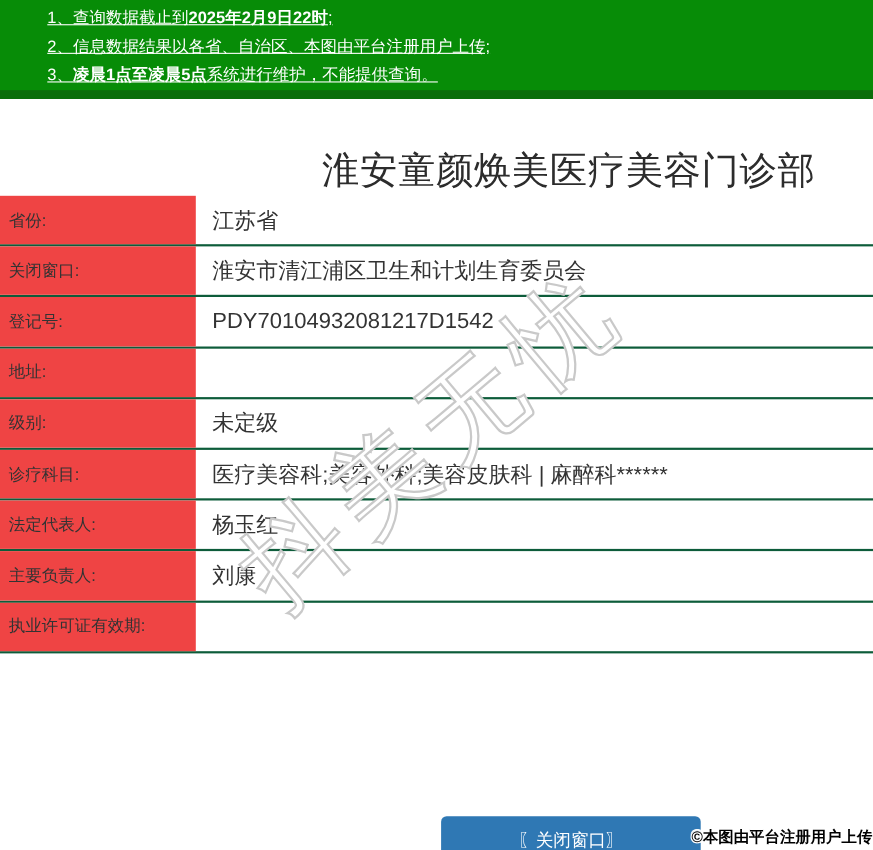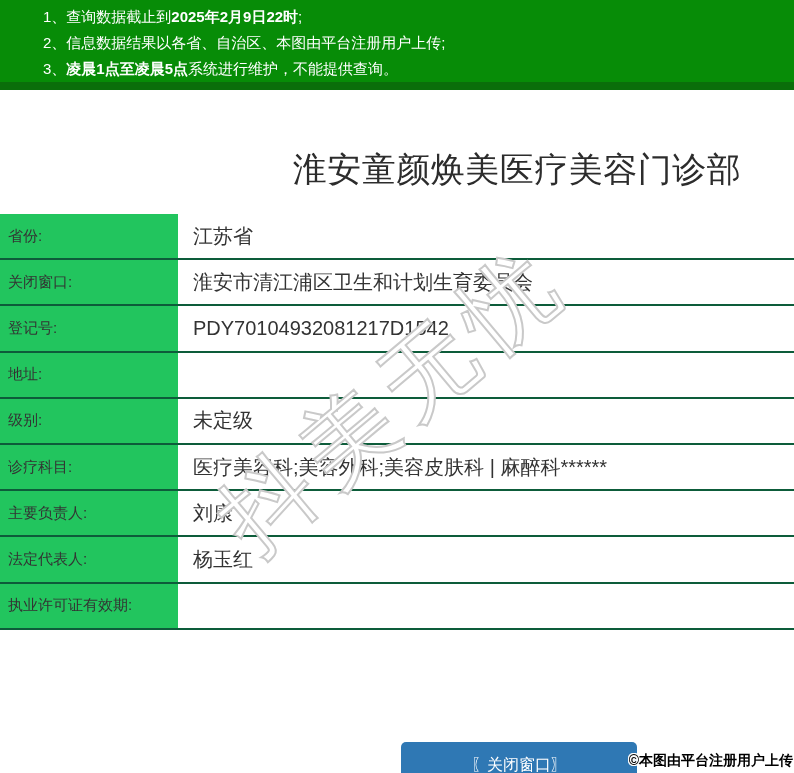--- a/index.html
+++ b/index.html
@@ -14,58 +14,58 @@
   }
 
   
   .notice-banner {
     width: 100%;
     height: 90px;
     background: #078c07;
     border-bottom: 8px solid #0a6e0a;
     padding: 4px 20px 0 43px;
     color: #ffffff;
+    text-decoration: underline;
   }
   .notice-line {
     font-size: 15px;
     line-height: 26px;
     white-space: nowrap;
   }
   .notice-line b { font-weight: bold; }
 
   
   .title-wrap {
     margin-left: 240px;
     width: 554px;
     height: 88px;
     display: flex;
-    align-items: center;
+    align-items: flex-end;
     justify-content: center;
-    margin-top: 36px;
   }
   .page-title {
     font-size: 34px;
     font-weight: normal;
     color: #2c2c2c;
     letter-spacing: 0.5px;
     white-space: nowrap;
   }
 
   
   .info-table { width: 100%; }
   .info-row {
     display: flex;
     height: 46.2px;
     border-bottom: 2px solid #0d5c3a;
     align-items: stretch;
   }
   .info-row:first-child { border-top: none; }
   .cell-label {
     width: 178px;
-    background: #22c55e;
+    background: #ef4444;
     display: flex;
     align-items: center;
     padding-left: 8px;
     font-size: 15px;
     color: #333333;
     flex-shrink: 0;
   }
   .cell-value {
     flex: 1;
     display: flex;
@@ -160,26 +160,26 @@
   </div>
   <div class="info-row">
     <div class="cell-label">级别:</div>
     <div class="cell-value">未定级</div>
   </div>
   <div class="info-row">
     <div class="cell-label">诊疗科目:</div>
     <div class="cell-value">医疗美容科;美容外科;美容皮肤科 | 麻醉科******</div>
   </div>
   <div class="info-row">
+    <div class="cell-label">法定代表人:</div>
+    <div class="cell-value">杨玉红</div>
+  </div>
+  <div class="info-row">
     <div class="cell-label">主要负责人:</div>
     <div class="cell-value">刘康</div>
-  </div>
-  <div class="info-row">
-    <div class="cell-label">法定代表人:</div>
-    <div class="cell-value">杨玉红</div>
   </div>
   <div class="info-row">
     <div class="cell-label">执业许可证有效期:</div>
   </div>
 </div>
 
 <div class="watermark">抖美无忧</div>
 
 <button class="close-button">〖关闭窗口〗</button>
 <div class="upload-note">©本图由平台注册用户上传</div>

